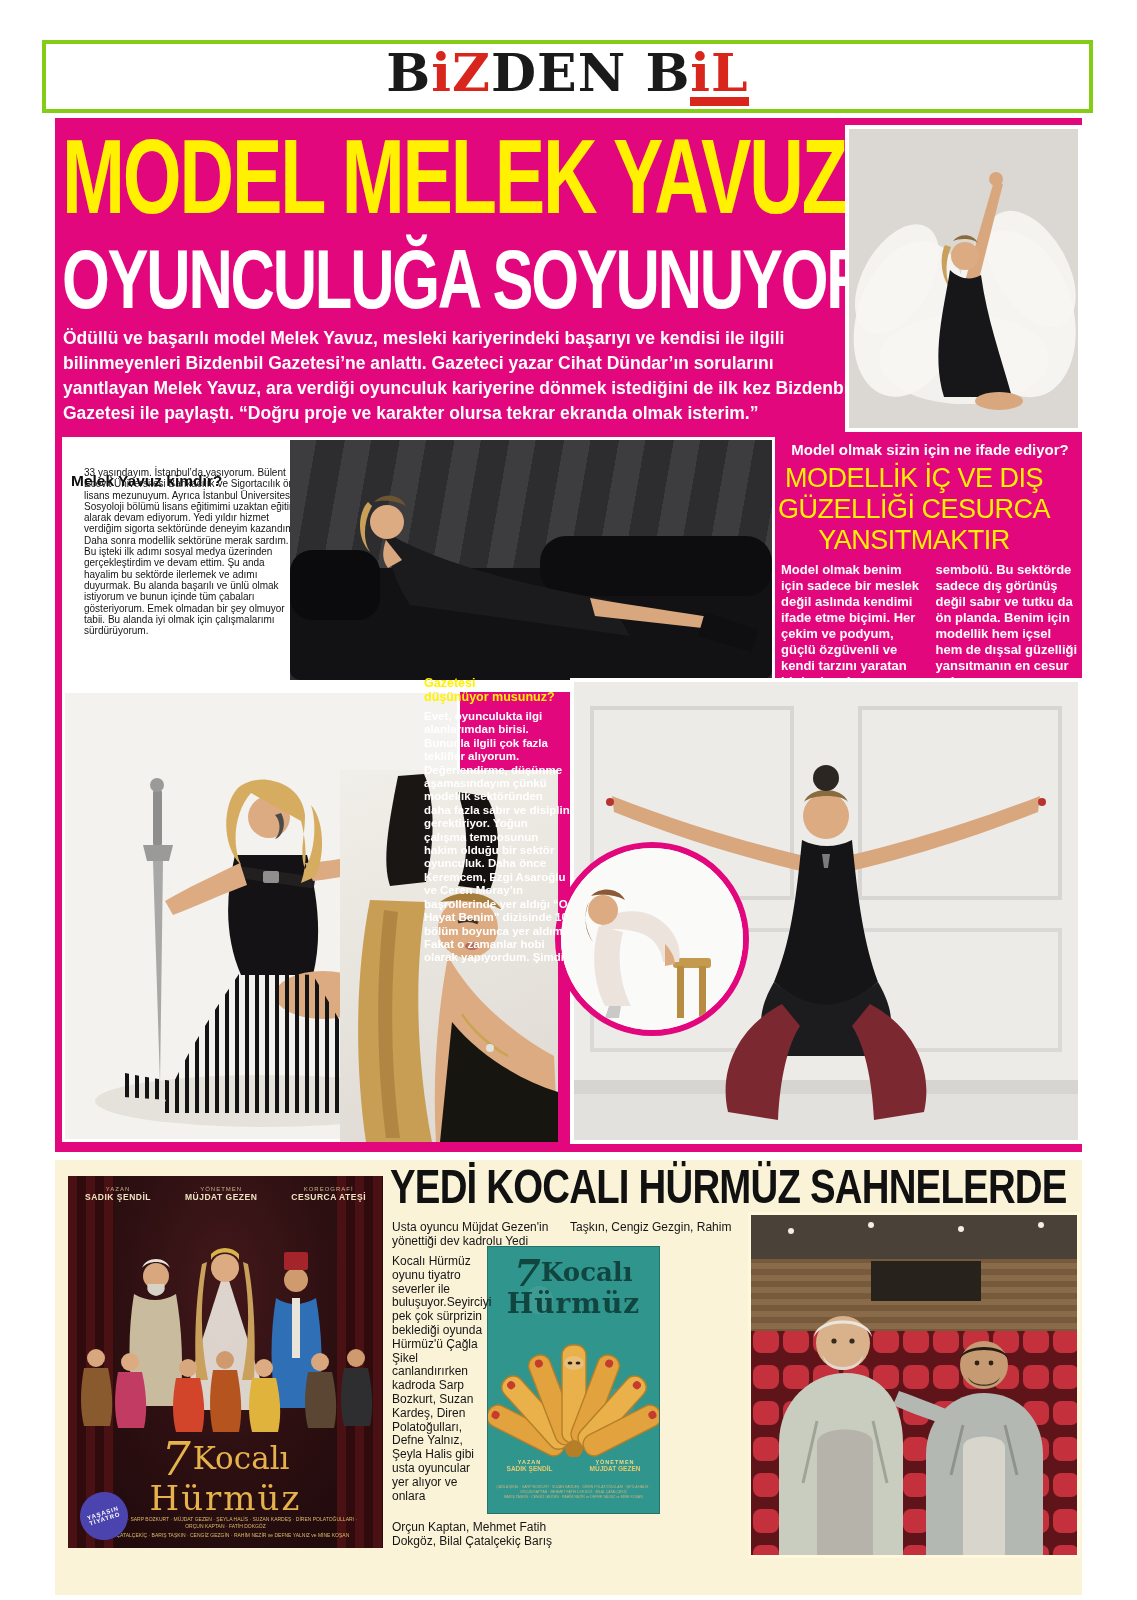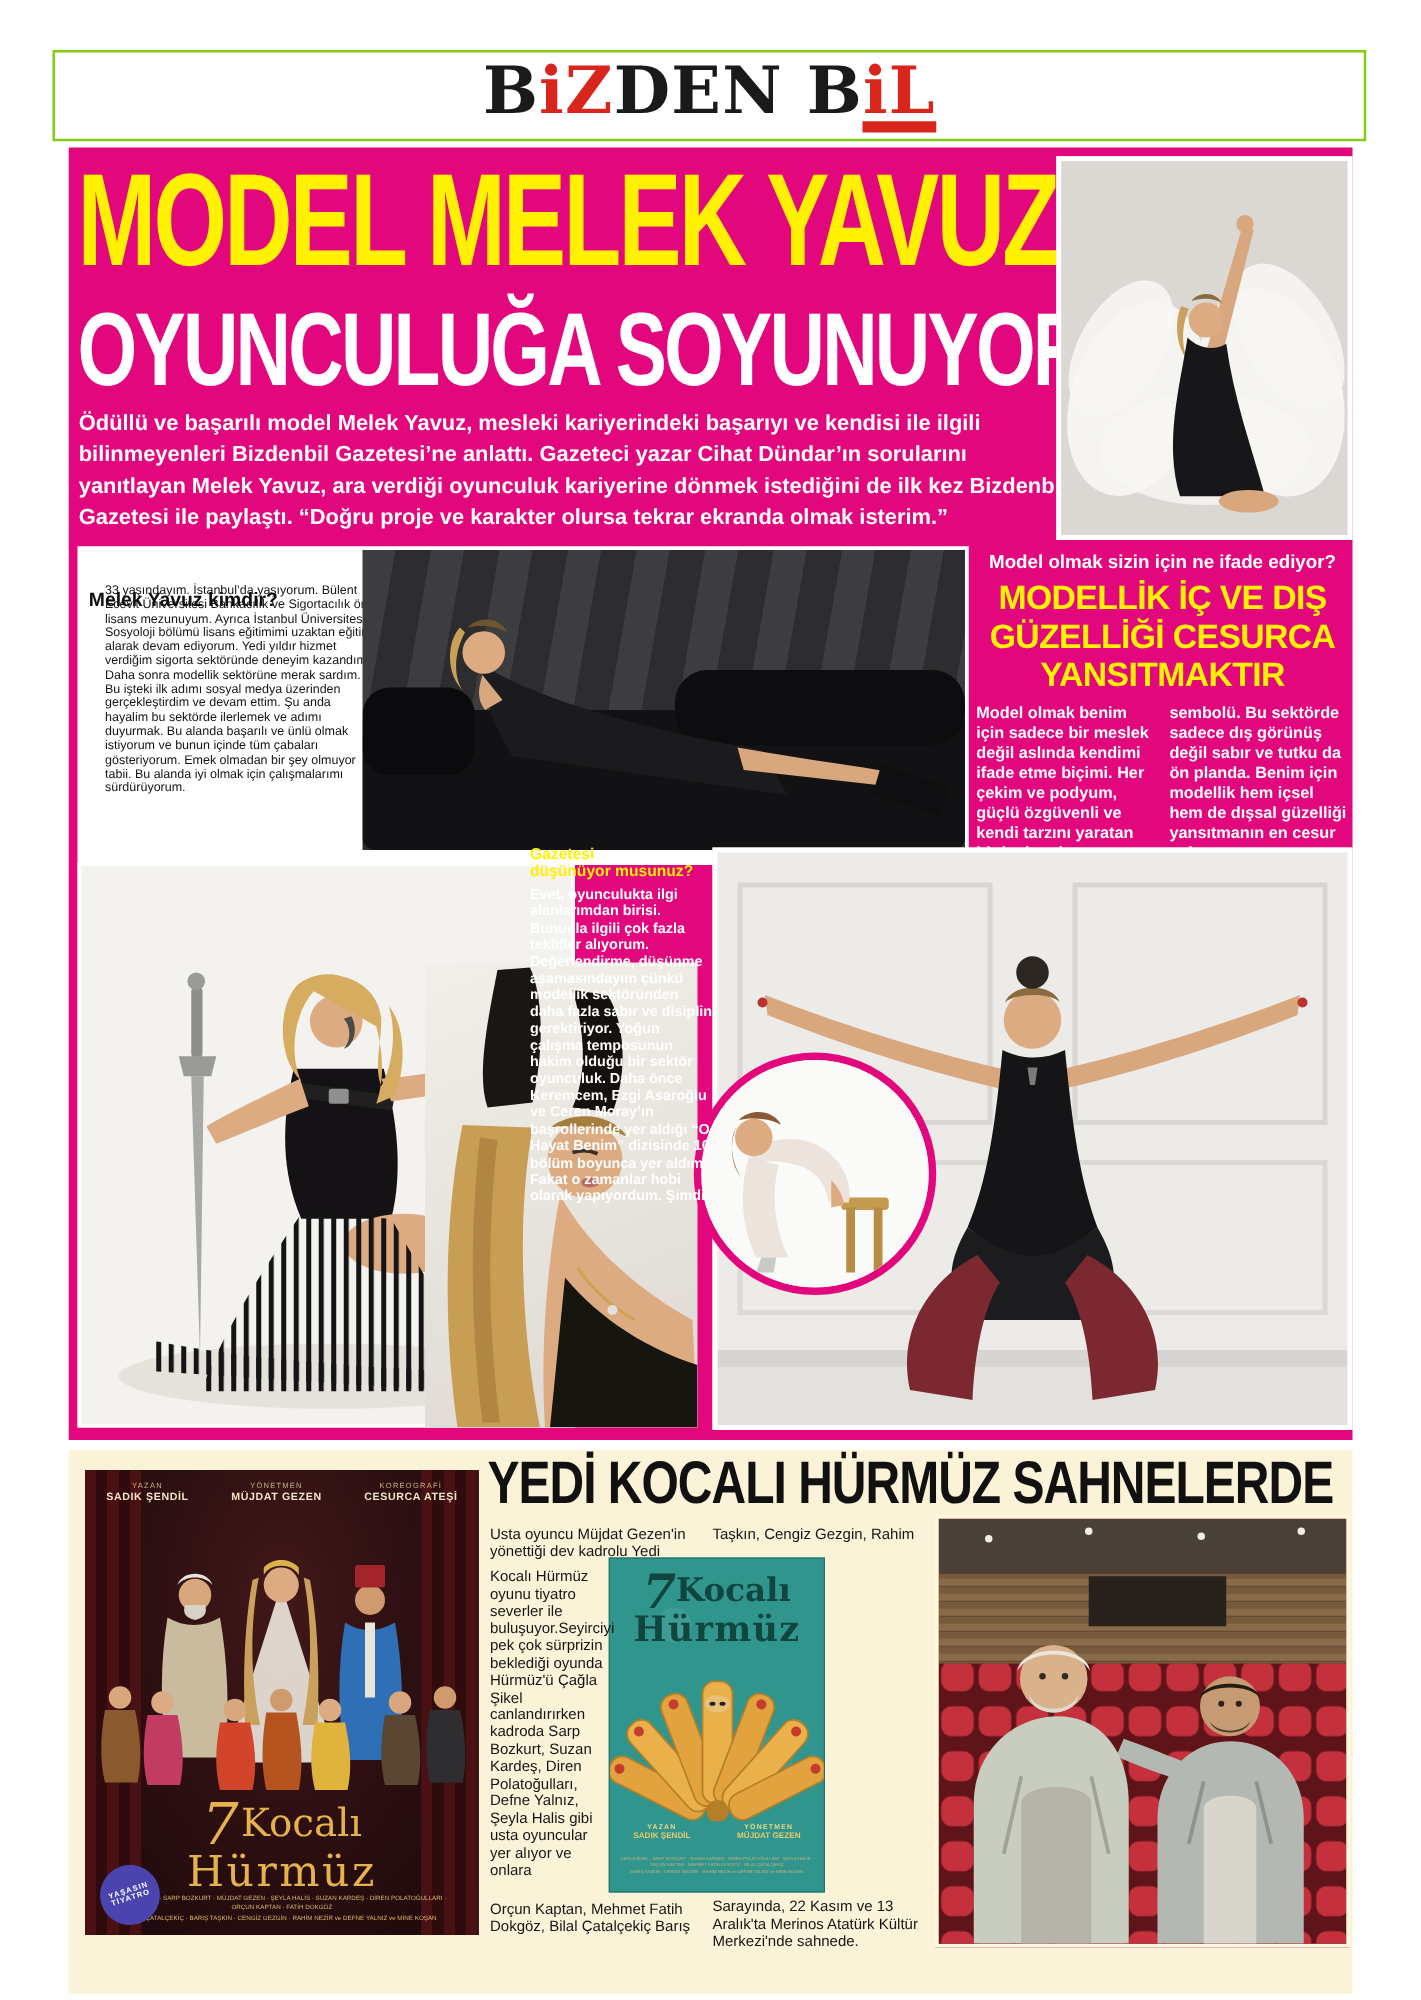--- a/index.html
+++ b/index.html
@@ -1,21 +1,21 @@
 <!DOCTYPE html>
 <html lang="tr"><head>
 <meta charset="utf-8">
 <style>
   html,body{margin:0;padding:0;background:#ffffff;}
   #page{position:relative;width:1137px;height:1600px;background:#ffffff;overflow:hidden;
         font-family:"Liberation Sans",sans-serif;}
 
   
   .masthead-box{position:absolute;left:42px;top:40px;width:1051px;height:73px;background:#fff;
-                border:2px solid #84cc16;box-sizing:border-box;display:flex;align-items:center;justify-content:center;}
+                border:4px solid #84cc16;box-sizing:border-box;display:flex;align-items:center;justify-content:center;}
   .masthead{font-family:"DejaVu Serif",serif;font-weight:bold;font-size:52px;letter-spacing:1px;line-height:1;}
   .m-black{color:#1a1a1a;} .m-red{color:#d9261c;}
   .m-underline{border-bottom:9px solid #d9261c;padding-bottom:1px;display:inline-block;line-height:0.92;}
 
   
   .pink-block{position:absolute;left:55px;top:118px;width:1027px;height:1034px;background:#e3077e;}
   .headline1{position:absolute;left:62px;top:124px;color:#fff100;font-size:105px;font-weight:bold;
              white-space:nowrap;transform:scaleX(.72);transform-origin:left top;letter-spacing:-3px;line-height:1;}
   .headline2{position:absolute;left:62px;top:238px;color:#ffffff;font-size:83px;font-weight:bold;
              white-space:nowrap;transform:scaleX(.74);transform-origin:left top;letter-spacing:-3px;line-height:1;}
@@ -29,22 +29,22 @@
   .white-box{position:absolute;left:62px;top:437px;width:713px;height:255px;background:#ffffff;}
   .kimdir-title{position:absolute;left:9px;top:8px;font-size:15.5px;font-weight:bold;color:#0e0e0e;margin-top:27px;}
   .kimdir-body{position:absolute;left:9px;top:30px;width:214px;font-size:10px;line-height:11.3px;
                color:#141414;font-weight:500;margin-left:13px;}
   .photo-couch{position:absolute;left:228px;top:3px;width:482px;height:240px;overflow:hidden;
                background:repeating-linear-gradient(100deg,#3d3d40 0 26px,#2d2d30 26px 54px);}
 
   
   .ifade-q{position:absolute;left:780px;top:441px;width:300px;text-align:center;color:#fff;
            font-size:15px;font-weight:bold;}
-  .ifade-h{position:absolute;left:780px;top:463px;width:300px;text-align:center;color:#fff100;
-           font-size:27px;font-weight:bold;line-height:31px;letter-spacing:-0.5px;}
+  .ifade-h{position:absolute;left:764px;top:463px;width:300px;text-align:center;color:#fff100;
+           font-size:27px;font-weight:normal;line-height:31px;letter-spacing:-0.5px;}
   .ifade-cols{position:absolute;left:781px;top:562px;width:299px;display:flex;gap:10px;}
   .ifade-col{width:50%;color:#ffffff;font-size:13px;font-weight:bold;line-height:16px;}
 
   
   .photo-sword{left:62px;top:690px;width:398px;height:452px;border-width:3px;background:#f4f2ee;z-index:1;}
   .photo-bunny{position:absolute;left:340px;top:770px;width:218px;height:372px;overflow:hidden;z-index:2;
                background:linear-gradient(160deg,#f1efe9,#ded9d2);}
   .photo-kneel{left:570px;top:678px;width:512px;height:466px;background:#ecebe8;z-index:1;}
   .oval-inset{position:absolute;left:555px;top:842px;width:194px;height:194px;border-radius:50%;
               border:6px solid #e3077e;box-sizing:border-box;background:#fafaf8;overflow:hidden;z-index:3;}
@@ -259,21 +259,20 @@
   </div>
   <div class="oy-body1">Evet, oyunculukta ilgi alanlarımdan birisi. Bununla ilgili çok fazla teklifler alıyorum. Değerlendirme, düşünme aşamasındayım çünkü modellik sektöründen daha fazla sabır ve disiplin gerektiriyor. Yoğun çalışma temposunun hakim olduğu bir sektör oyunculuk. Daha önce Keremcem, Ezgi Asaroğlu ve Ceren Moray’ın başrollerinde yer aldığı “O Hayat Benim” dizisinde 10 bölüm boyunca yer aldım. Fakat o zamanlar hobi olarak yapıyordum. Şimdi</div>
 
   <div class="cream-box"></div>
   <div class="theatre-headline">YEDİ KOCALI HÜRMÜZ SAHNELERDE</div>
 
   <div class="t-body t-c1top">Usta oyuncu Müjdat Gezen'in yönettiği dev kadrolu Yedi</div>
   <div class="t-body t-c1side">Kocalı Hürmüz oyunu tiyatro severler ile buluşuyor.Seyirciyi pek çok sürprizin beklediği oyunda Hürmüz'ü Çağla Şikel canlandırırken kadroda Sarp Bozkurt, Suzan Kardeş, Diren Polatoğulları, Defne Yalnız, Şeyla Halis gibi usta oyuncular yer alıyor ve onlara</div>
   <div class="t-body t-c1bot">Orçun Kaptan, Mehmet Fatih Dokgöz, Bilal Çatalçekiç Barış</div>
   <div class="t-body t-c2top">Taşkın, Cengiz Gezgin, Rahim</div>
-  <div class="t-body t-c2bot">Sarayında, 22 Kasım ve 13 Aralık'ta Merinos Atatürk Kültür Merkezi'nde sahnede.</div>
 
   <div class="poster-main">
     <div class="pm-curtain" style="left:0;"></div>
     <div class="pm-curtain" style="right:0;"></div>
     <div class="pm-credits">
       <div class="pm-credit">
         <div class="lbl">YAZAN</div>
         <div class="nm">SADIK ŞENDİL</div>
       </div>
       <div class="pm-credit">

